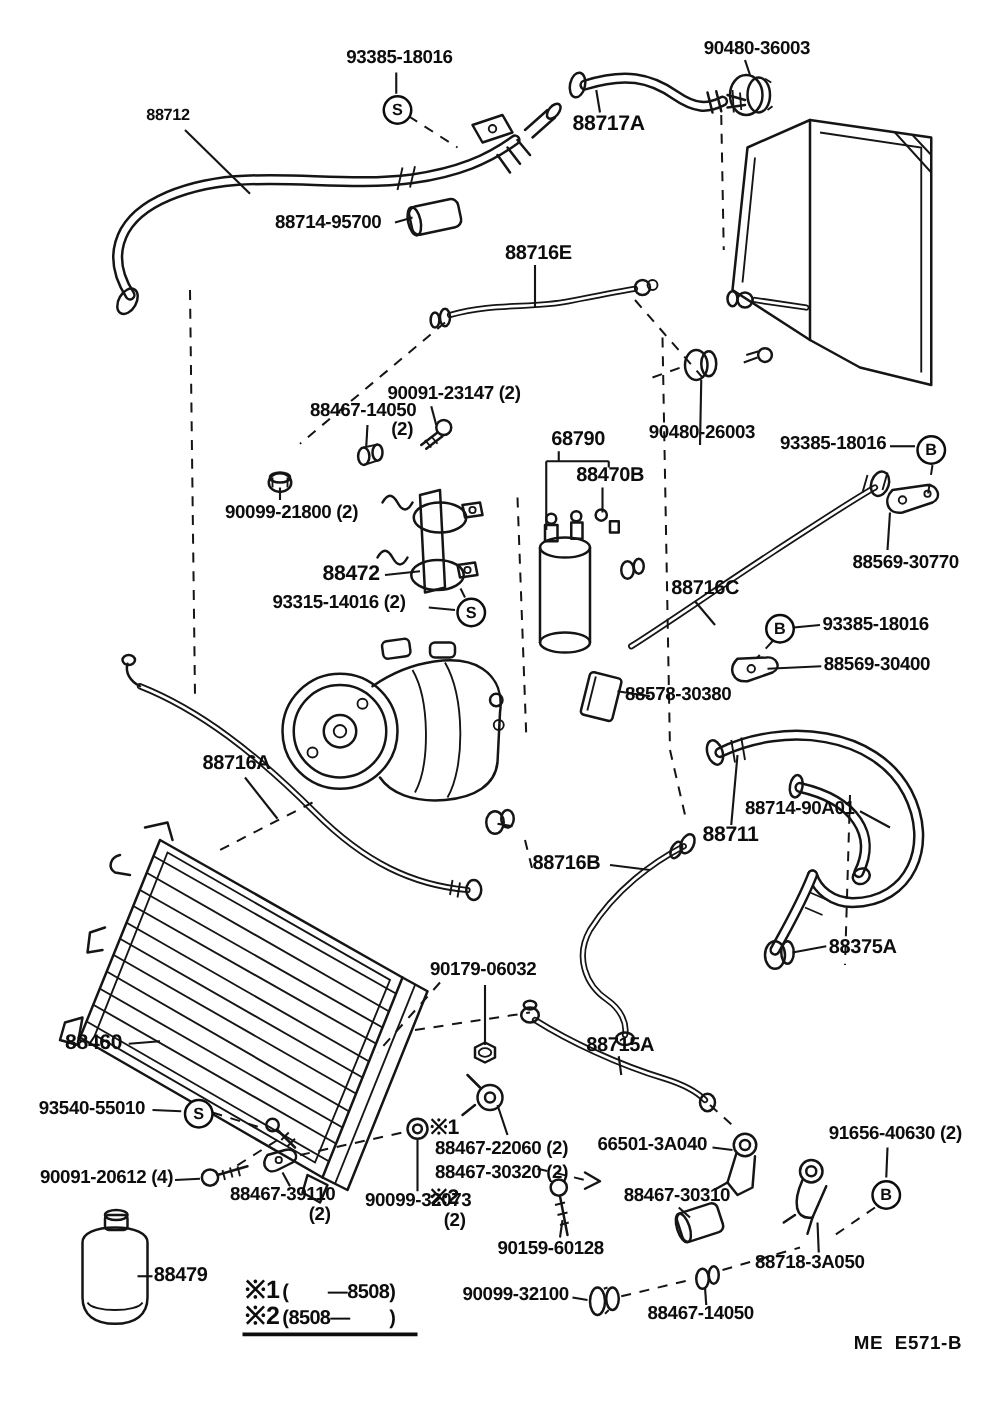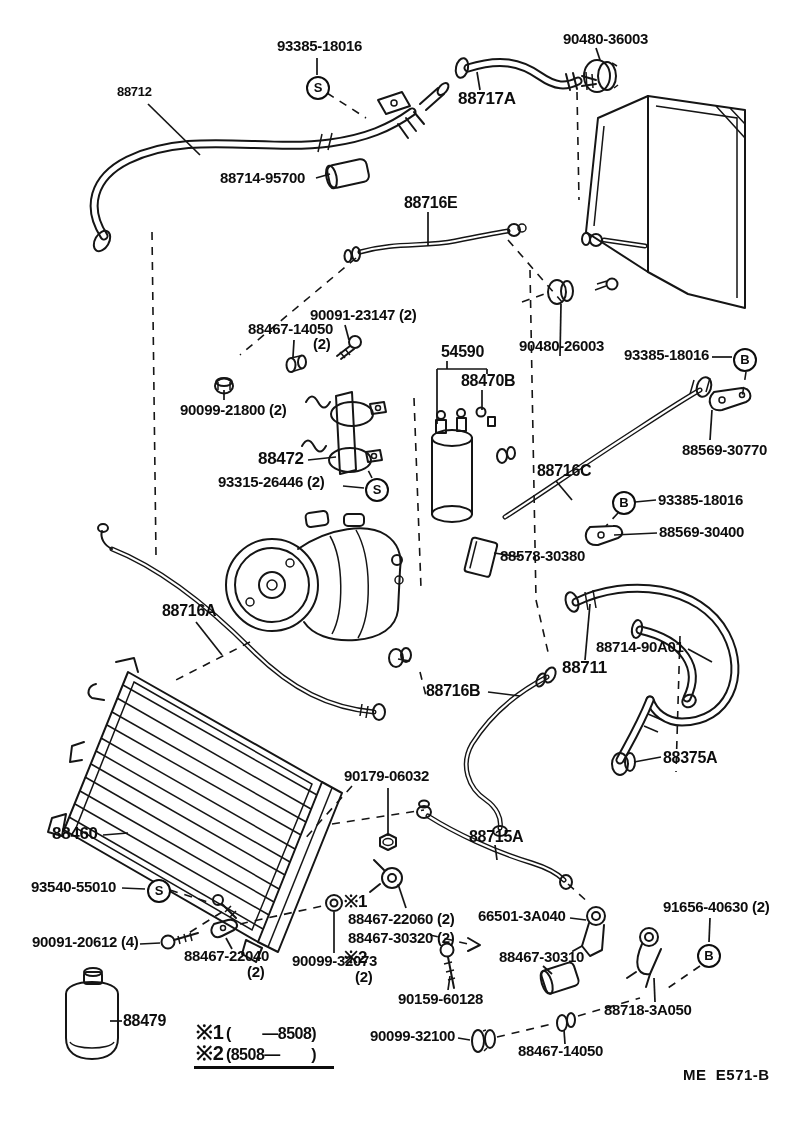--- a/index.html
+++ b/index.html
@@ -375,49 +375,49 @@
 
   <div class="lbl" style="left:277px;top:38px">93385-18016</div>
   <div class="lbl" style="left:117px;top:85px;font-size:13px">88712</div>
   <div class="lbl" style="left:458px;top:90px;font-size:17px">88717A</div>
   <div class="lbl" style="left:563px;top:31px">90480-36003</div>
   <div class="lbl" style="left:220px;top:170px">88714-95700</div>
   <div class="lbl" style="left:404px;top:194px;font-size:16px">88716E</div>
   <div class="lbl" style="left:310px;top:307px">90091-23147 (2)</div>
   <div class="lbl" style="left:248px;top:321px">88467-14050</div>
   <div class="lbl" style="left:313px;top:336px">(2)</div>
-  <div class="lbl" style="left:441px;top:343px;font-size:16px">54590</div>
+  <div class="lbl" style="left:441px;top:343px;font-size:16px">68790</div>
   <div class="lbl" style="left:519px;top:338px">90480-26003</div>
   <div class="lbl" style="left:624px;top:347px">93385-18016</div>
   <div class="lbl" style="left:461px;top:372px;font-size:16px">88470B</div>
   <div class="lbl" style="left:180px;top:402px">90099-21800 (2)</div>
   <div class="lbl" style="left:682px;top:442px">88569-30770</div>
   <div class="lbl" style="left:258px;top:450px;font-size:17px">88472</div>
-  <div class="lbl" style="left:218px;top:474px">93315-26446 (2)</div>
+  <div class="lbl" style="left:218px;top:474px">93315-14016 (2)</div>
   <div class="lbl" style="left:658px;top:492px">93385-18016</div>
   <div class="lbl" style="left:659px;top:524px">88569-30400</div>
   <div class="lbl" style="left:537px;top:462px;font-size:16px">88716C</div>
   <div class="lbl" style="left:500px;top:548px">88578-30380</div>
   <div class="lbl" style="left:162px;top:602px;font-size:16px">88716A</div>
   <div class="lbl" style="left:596px;top:639px">88714-90A01</div>
   <div class="lbl" style="left:562px;top:659px;font-size:17px">88711</div>
   <div class="lbl" style="left:426px;top:682px;font-size:16px">88716B</div>
   <div class="lbl" style="left:663px;top:749px;font-size:16px">88375A</div>
   <div class="lbl" style="left:344px;top:768px">90179-06032</div>
   <div class="lbl" style="left:52px;top:825px;font-size:17px">88460</div>
   <div class="lbl" style="left:469px;top:828px;font-size:16px">88715A</div>
   <div class="lbl" style="left:31px;top:879px">93540-55010</div>
   <div class="lbl mark" style="left:344px;top:893px">※1</div>
   <div class="lbl" style="left:348px;top:911px">88467-22060 (2)</div>
   <div class="lbl" style="left:348px;top:930px">88467-30320 (2)</div>
   <div class="lbl mark" style="left:344px;top:949px">※2</div>
   <div class="lbl" style="left:292px;top:953px">90099-32073</div>
   <div class="lbl" style="left:355px;top:969px">(2)</div>
   <div class="lbl" style="left:32px;top:934px">90091-20612 (4)</div>
-  <div class="lbl" style="left:184px;top:948px">88467-22040</div>
+  <div class="lbl" style="left:184px;top:948px">88467-39110</div>
   <div class="lbl" style="left:247px;top:964px">(2)</div>
   <div class="lbl" style="left:478px;top:908px">66501-3A040</div>
   <div class="lbl" style="left:663px;top:899px">91656-40630 (2)</div>
   <div class="lbl" style="left:499px;top:949px">88467-30310</div>
   <div class="lbl" style="left:398px;top:991px">90159-60128</div>
   <div class="lbl" style="left:604px;top:1002px">88718-3A050</div>
   <div class="lbl" style="left:123px;top:1012px;font-size:16px">88479</div>
   <div class="lbl" style="left:370px;top:1028px">90099-32100</div>
   <div class="lbl" style="left:518px;top:1043px">88467-14050</div>
 

